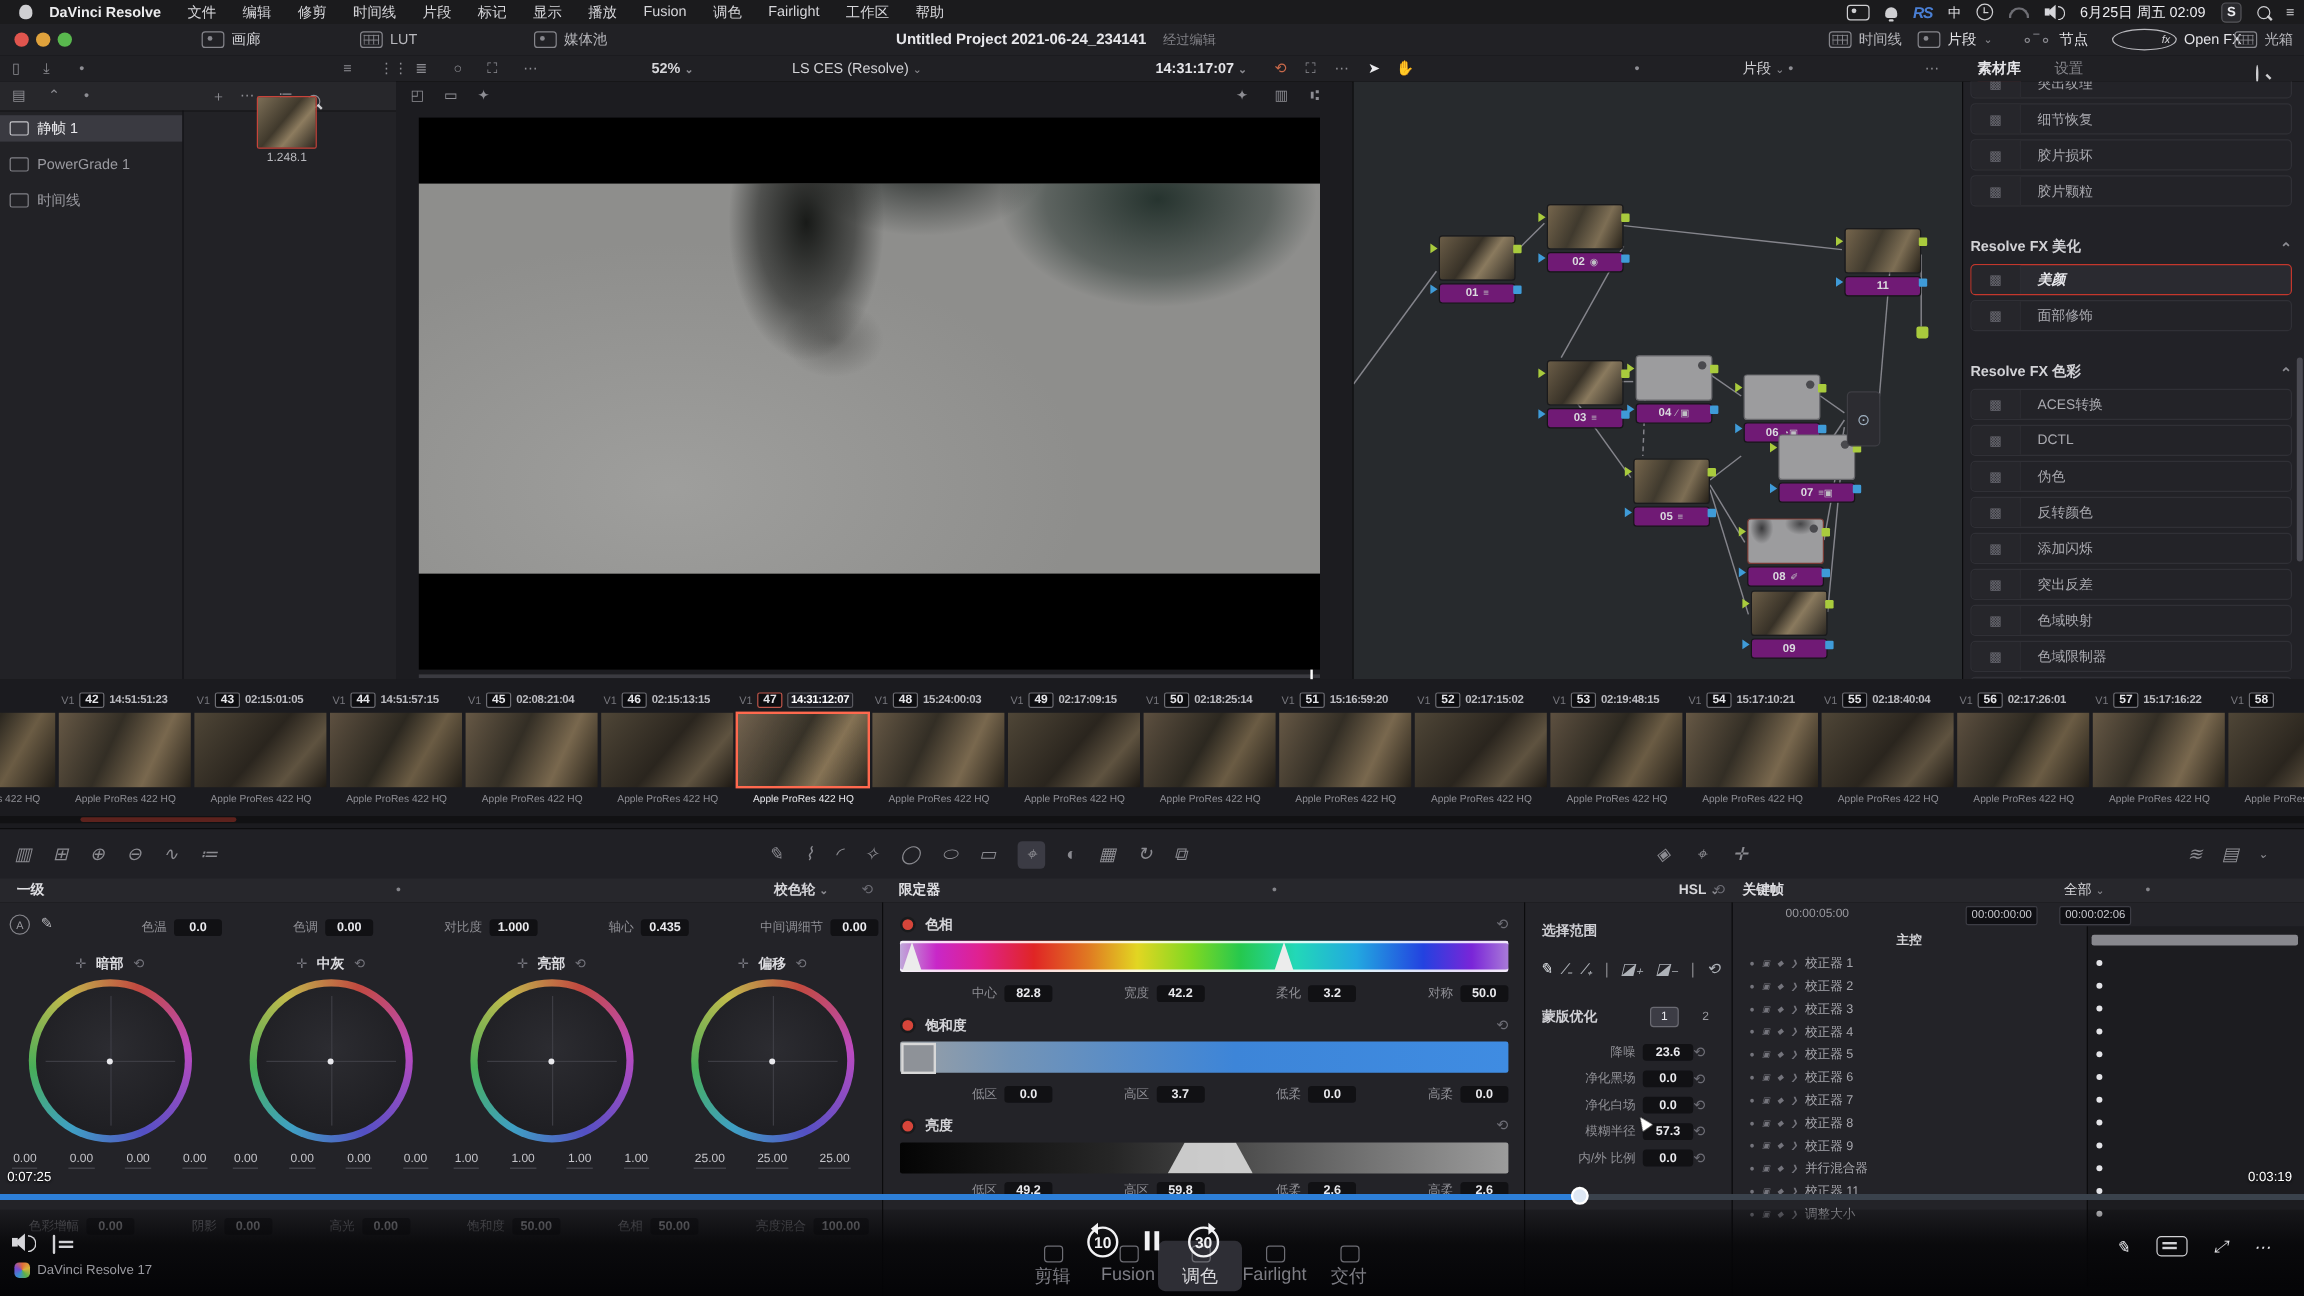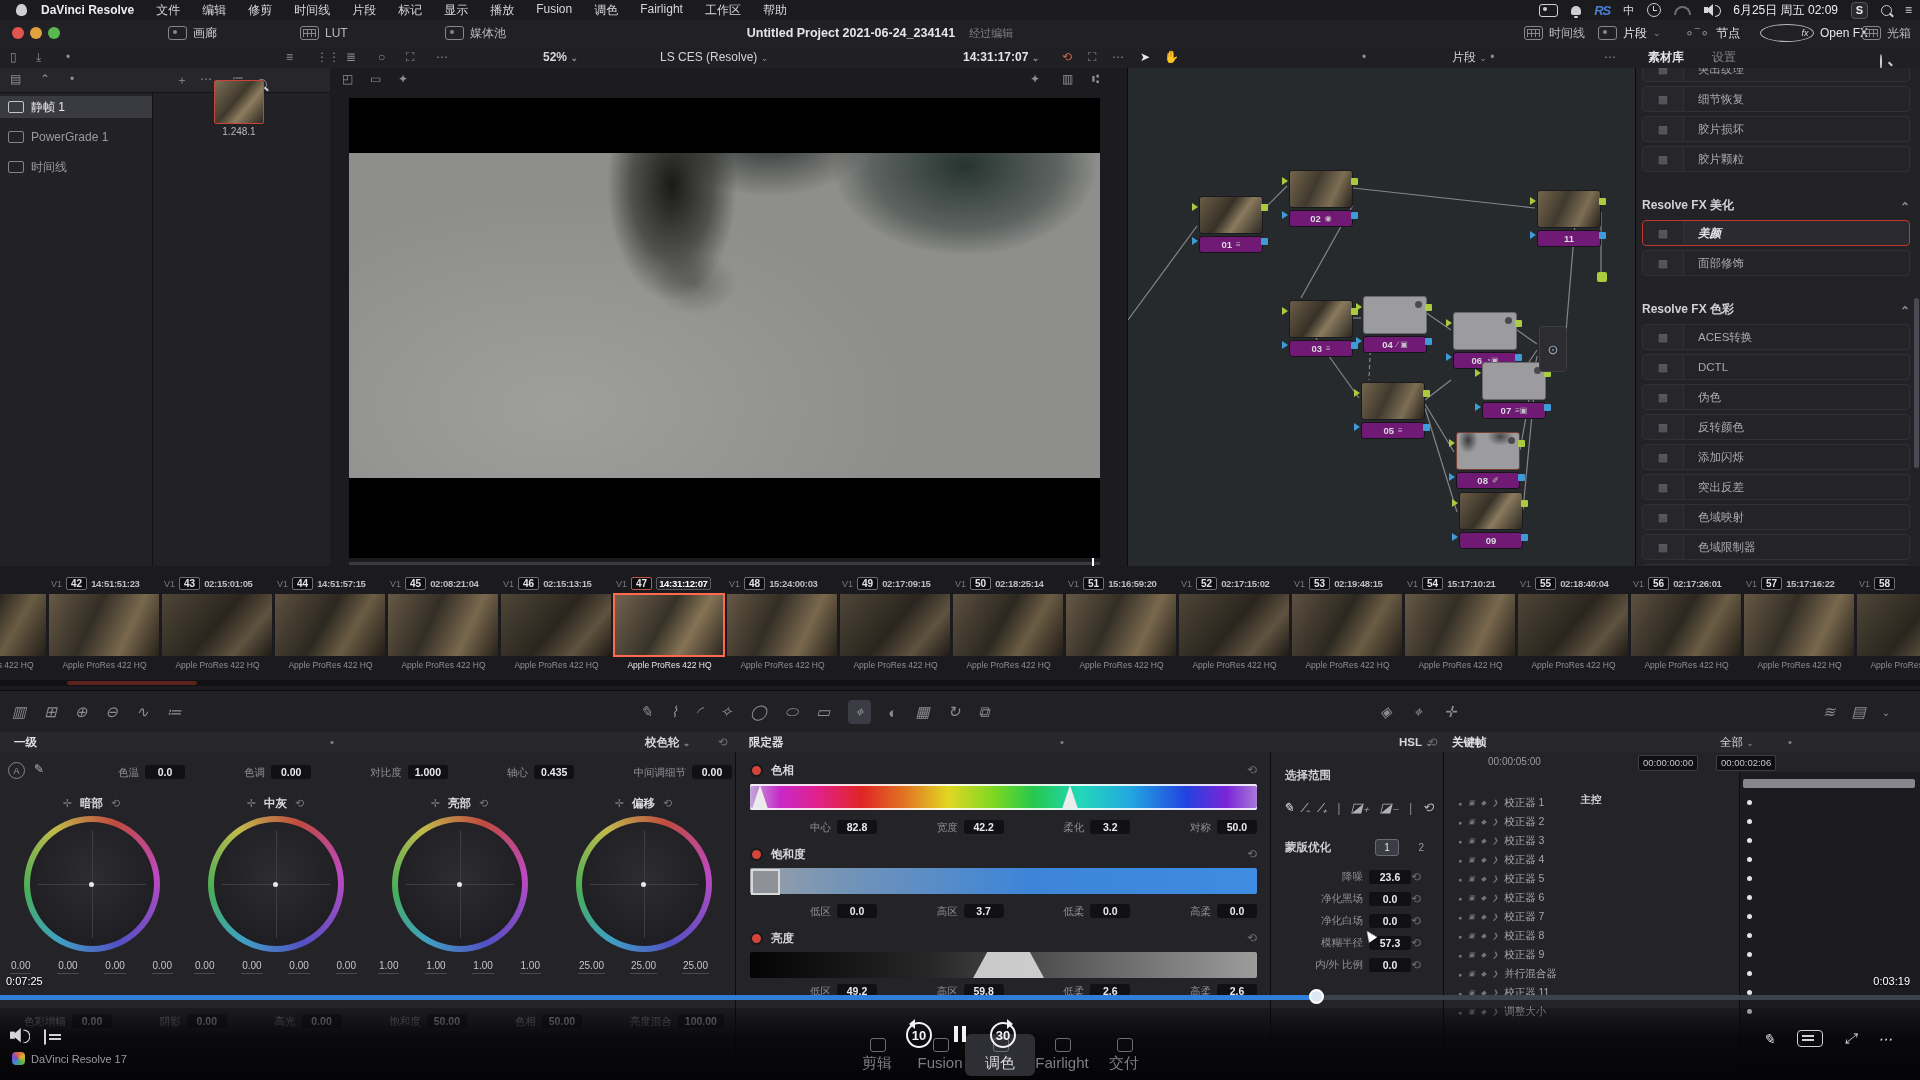--- a/index.html
+++ b/index.html
@@ -1041,21 +1041,21 @@
 
   
   <div id="kfpanel" class="lpanel">
     <div id="kfruler">
       <span class="rt">00:00:05:00</span>
       <span class="kfbox" style="left:194px;">00:00:00:00</span>
       <span class="kfbox" style="left:272px;">00:00:02:06</span>
     </div>
     <div id="kftrack"></div>
     <div id="kfrows">
-        <div class="kfrow master" style="top: 24px; margin-top: 16px;">
+        <div class="kfrow master" style="top: 24px;">
           <span>主控</span>
         </div>
         <span class="kdot" style="top: 29px;"></span>
         <span id="masterbar" style="top: 27px;"></span>
         <div class="kfrow" style="top: 43px;">
           <i class="ki">●</i>
           <i class="ki">▣</i>
           <i class="ki">◆</i>
           <i class="ki">❯</i>
           <span>校正器 1</span>

